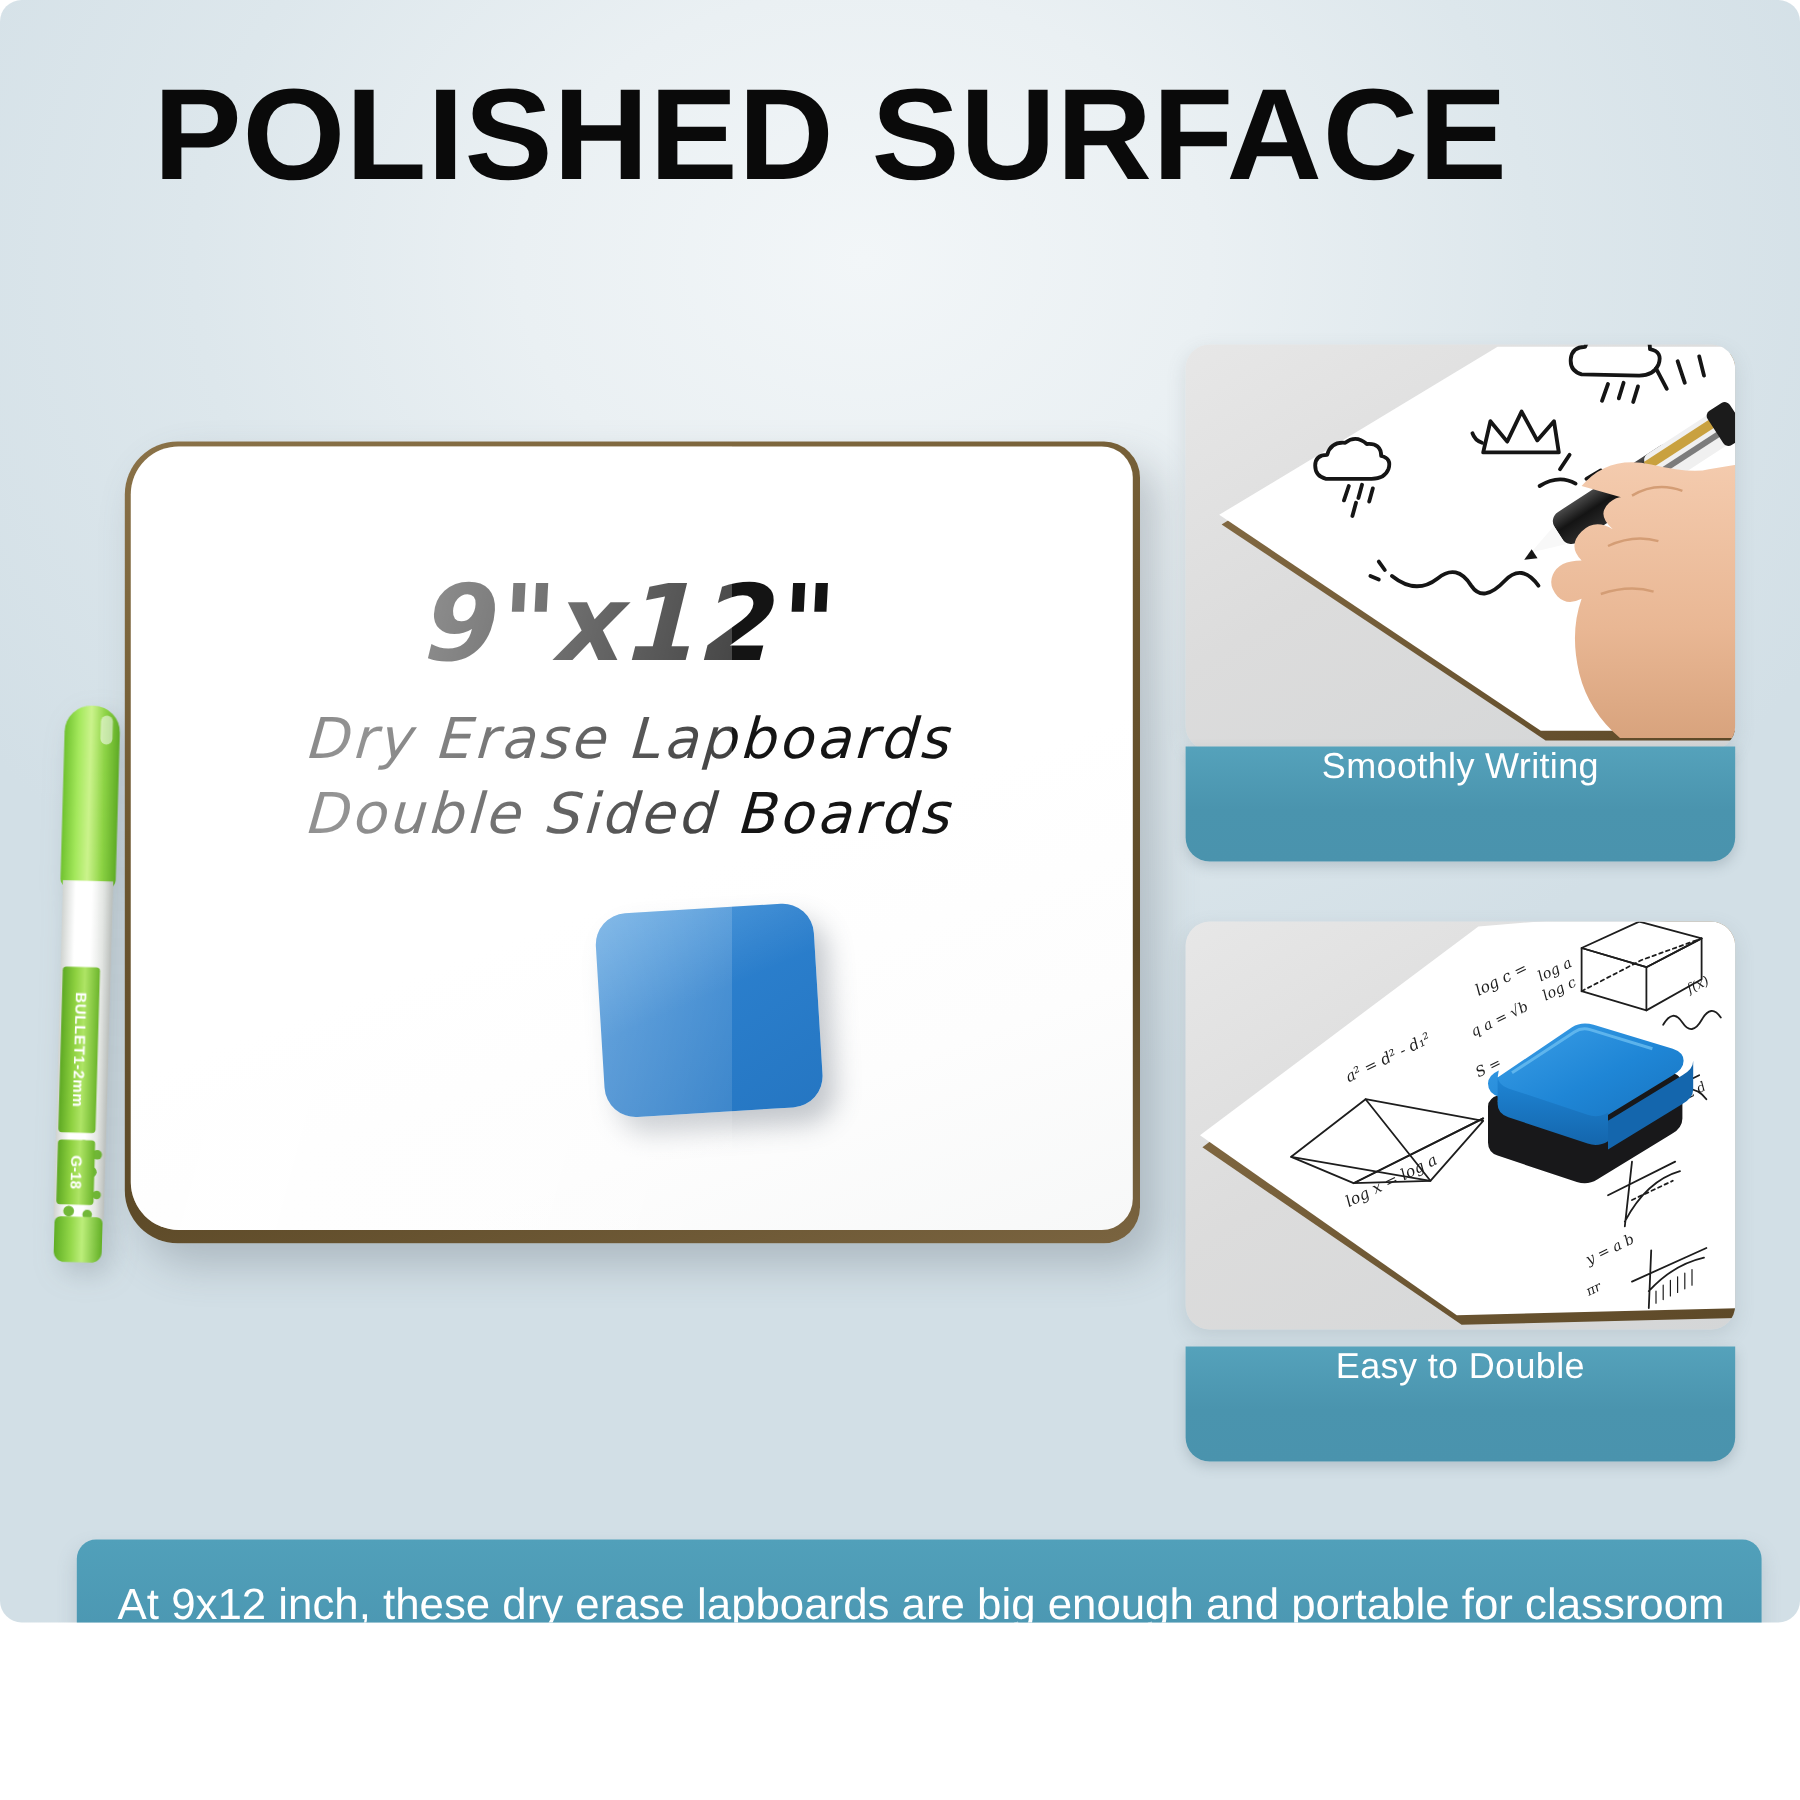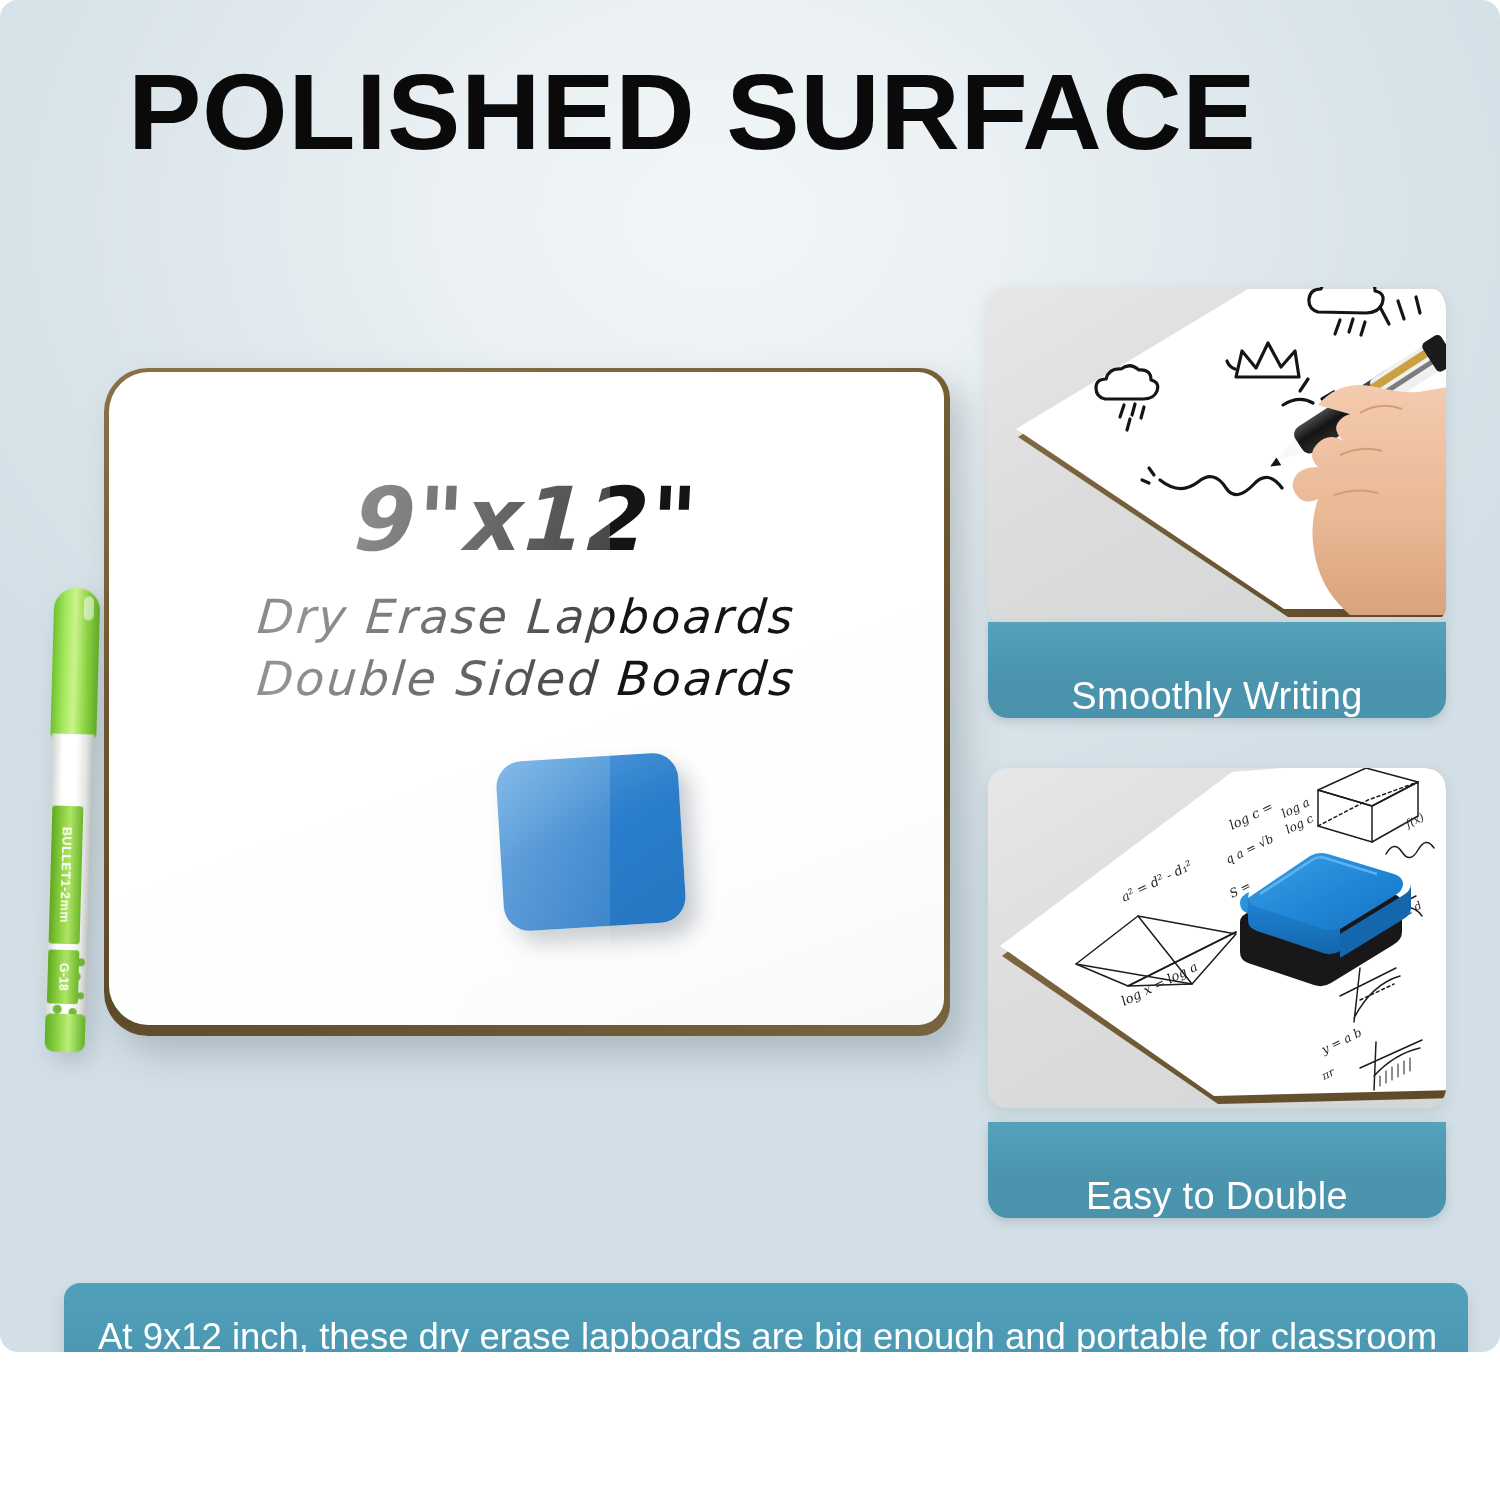--- a/index.html
+++ b/index.html
@@ -233,23 +233,23 @@
   }
   .panel-top  { left: 988px; top: 287px;  width: 458px; height: 338px; }
   .panel-bot  { left: 988px; top: 768px;  width: 458px; height: 340px; }
 
   .banner {
     position: absolute;
     background: linear-gradient(180deg, #55a2bb 0%, #4a94ae 55%, #4a93ad 100%);
     border-radius: 0 0 20px 20px;
     color: #ffffff;
     display: flex;
-    align-items: flex-end;
+    align-items: flex-start;
     justify-content: center;
-    font-size: 38px;
+    font-size: 30px;
     letter-spacing: 0.3px;
     box-shadow: 0 4px 10px rgba(90,110,125,0.25);
   }
   .banner-1 { left: 988px; top: 622px;  width: 458px; height: 96px; }
   .banner-2 { left: 988px; top: 1122px; width: 458px; height: 96px; }
 
   
   .desc {
     position: absolute;
     left: 48px;

